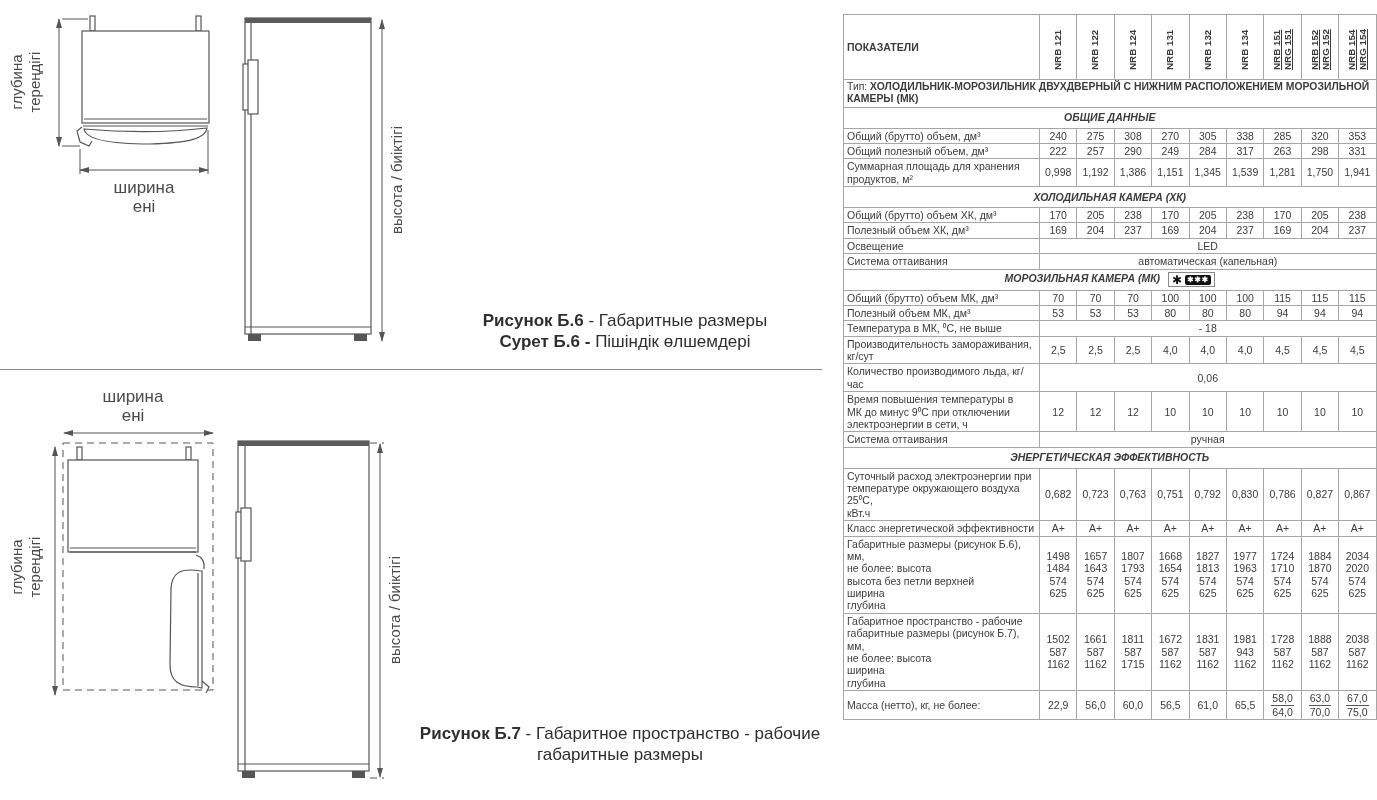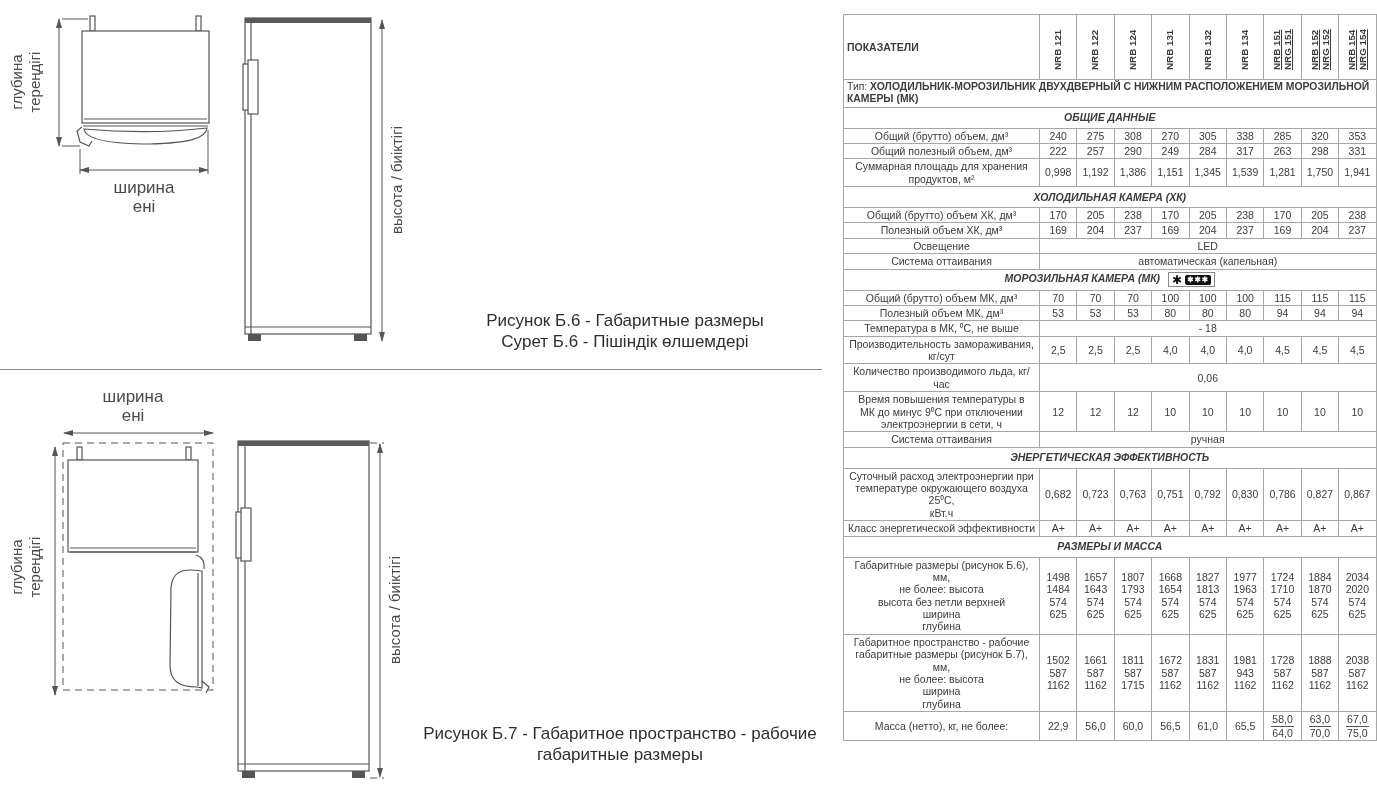--- a/index.html
+++ b/index.html
@@ -1,39 +1,39 @@
 <!DOCTYPE html>
 <html><head>
 <meta charset="utf-8">
 <style>
   html,body{margin:0;padding:0;background:#fff}
   body{width:1377px;height:800px;position:relative;overflow:hidden;
        font-family:"Liberation Sans",sans-serif;color:#3b3b3b}
   .fig{position:absolute}
   .divider{position:absolute;left:0;top:369px;width:822px;border-top:1.5px solid #8a8a8a}
   .caption{position:absolute;text-align:center;font-size:17px;color:#2e2e2e;line-height:1.25}
-  .caption .b{font-weight:normal}
+  .caption .b{font-weight:bold}
   svg text{font-family:"Liberation Sans",sans-serif;fill:#4a4a4a;font-size:15px}
   svg text.big{font-size:17px}
   svg .dash{stroke-dasharray:7 5}
   
   #spec-table{border-collapse:collapse;table-layout:fixed;position:absolute;left:843px;top:14px;
               width:533px;font-size:10.5px;color:#3b3b3b;border:1px solid #fca5a5}
   #spec-table td,#spec-table th{border:1px solid #a6a6a6;padding:1px 3px;line-height:1.18;vertical-align:middle}
   th.col-label{text-align:left;font-weight:bold;font-size:10.5px;vertical-align:middle}
   th.col-model{position:relative;height:62px;padding:0}
   .rot{position:absolute;top:0;left:0;width:58px;height:36px;transform-origin:0 0;
        transform:rotate(-90deg) translateX(-58px);display:flex;flex-direction:column;
        justify-content:center;align-items:flex-start;padding-left:3px;box-sizing:border-box}
   .mline{font-weight:bold;font-size:9.8px;line-height:11.5px;white-space:nowrap}
   .mline.ul{text-decoration:underline}
   td.type-row{text-align:left;font-size:10.4px;padding:3px 2px}
   td.type-row .b{font-weight:bold}
   td.section{text-align:center;font-style:italic;font-weight:bold;height:18px}
-  td.lbl{text-align:center;white-space:pre-line}
+  td.lbl{text-align:left;white-space:pre-line}
   td.val{text-align:center;white-space:pre-line;padding:1px 1px}
   td.vb{vertical-align:bottom;padding-bottom:2px}
   .freezer-wrap{display:inline-flex;align-items:center;gap:3px;border:1px solid #8a8a8a;
                 padding:0 3px;margin-left:8px;vertical-align:middle;font-style:normal;height:13px}
   .freezer-star{font-size:12px;line-height:12px;color:#111;font-weight:normal}
   .freezer-starbox{background:#111;color:#fff;border-radius:2px;font-size:7.5px;line-height:10px;
                    padding:0 2px;letter-spacing:1px}
   .frac{display:inline-block;line-height:1.2}
   .frac .ft{display:block;border-bottom:1px solid #555;padding:0 1px}
   .frac .fb{display:block}
@@ -387,23 +387,20 @@
         <td class="val">A+</td>
         <td class="val">A+</td>
         <td class="val">A+</td>
         <td class="val">A+</td>
         <td class="val">A+</td>
         <td class="val">A+</td>
         <td class="val">A+</td>
         <td class="val">A+</td>
       </tr>
       <tr>
-        <td class="section" colspan="10"><span>РАЗМЕРЫ И МАССА</span></td>
-      </tr>
-      <tr>
         <td class="lbl">Габаритные размеры (рисунок Б.6), мм,
 не более: высота
 высота без петли верхней
 ширина
 глубина</td>
         <td class="val vb">1498
 1484
 574
 625</td>
         <td class="val vb">1657

